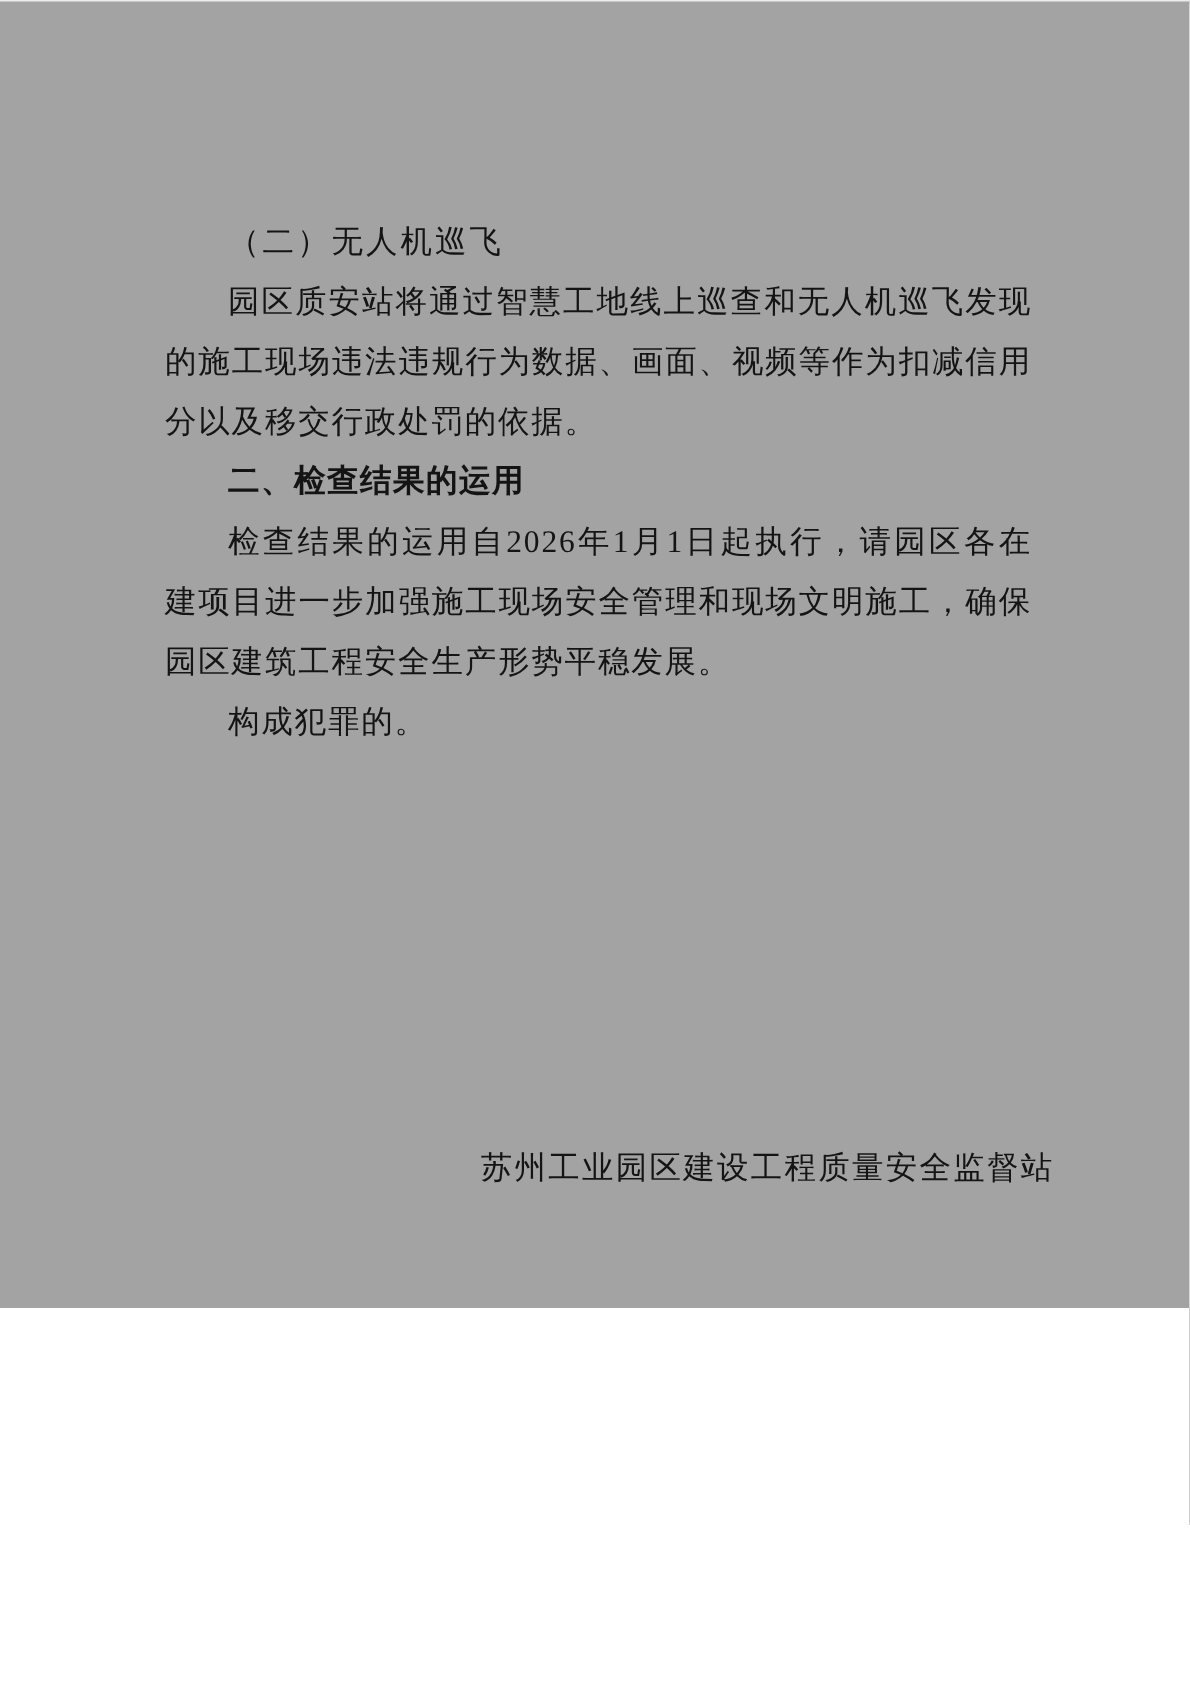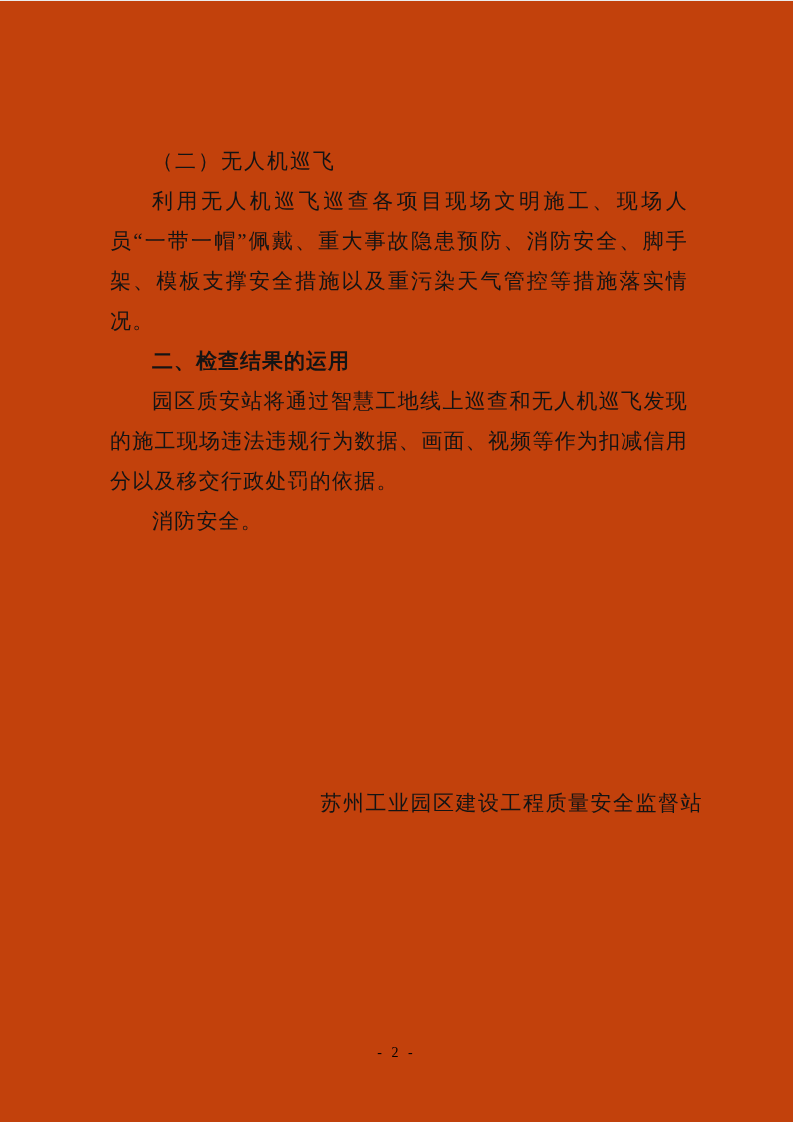--- a/index.html
+++ b/index.html
@@ -3,22 +3,22 @@
 <meta charset="utf-8">
 <style>
   html, body {
     margin: 0;
     padding: 0;
     background: #ffffff;
   }
   .page {
     position: relative;
     width: 793px;
-    height: 1122px;
-    background: #c2410c;
+    height: 872px;
+    background: #a3a3a3;
     margin: 0 auto;
     overflow: hidden;
     font-family: "Liberation Serif", "DejaVu Serif", serif;
     color: #141414;
     border-top: 1px solid #ececec;
     box-sizing: border-box;
   }
   .doc-body {
     position: absolute;
     left: 110px;
@@ -40,21 +40,21 @@
     font-weight: 700;
     letter-spacing: 1px;
     text-align: left;
   }
   .block.subheading {
     text-align: left;
     letter-spacing: 2px;
   }
   .signature {
     position: absolute;
-    top: 782px;
+    top: 757px;
     right: 90px;
     text-align: center;
     font-size: 21px;
     line-height: 40px;
     letter-spacing: 1.5px;
   }
   .signature .sig-org {
     display: block;
   }
   .signature .sig-date {
@@ -74,24 +74,24 @@
     color: #000000;
   }
 </style>
 </head>
 <body>
 
 <div class="page">
 
   <div class="doc-body">
       <p class="block subheading">（二）无人机巡飞</p>
-      <p class="block paragraph">利用无人机巡飞巡查各项目现场文明施工、现场人员“一带一帽”佩戴、重大事故隐患预防、消防安全、脚手架、模板支撑安全措施以及重污染天气管控等措施落实情况。</p>
+      <p class="block paragraph">园区质安站将通过智慧工地线上巡查和无人机巡飞发现的施工现场违法违规行为数据、画面、视频等作为扣减信用分以及移交行政处罚的依据。</p>
       <p class="block heading">二、检查结果的运用</p>
-      <p class="block paragraph">园区质安站将通过智慧工地线上巡查和无人机巡飞发现的施工现场违法违规行为数据、画面、视频等作为扣减信用分以及移交行政处罚的依据。</p>
-      <p class="block paragraph">消防安全。</p>
+      <p class="block paragraph">检查结果的运用自2026年1月1日起执行，请园区各在建项目进一步加强施工现场安全管理和现场文明施工，确保园区建筑工程安全生产形势平稳发展。</p>
+      <p class="block paragraph">构成犯罪的。</p>
     </div>
 
   <div class="signature">
     <span class="sig-org">苏州工业园区建设工程质量安全监督站</span>
   </div>
 
   <div class="footer">- 2 -</div>
 
 </div>
 

